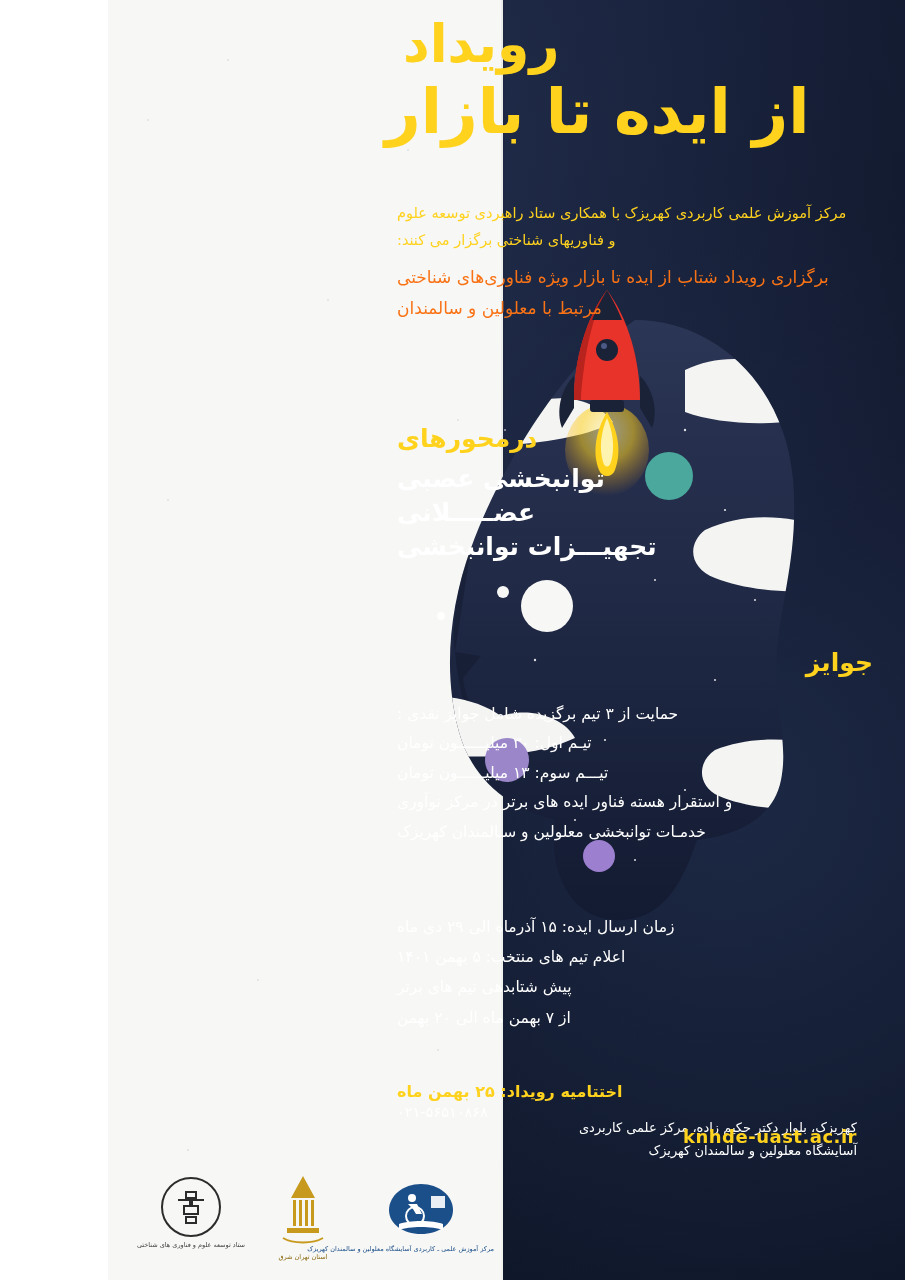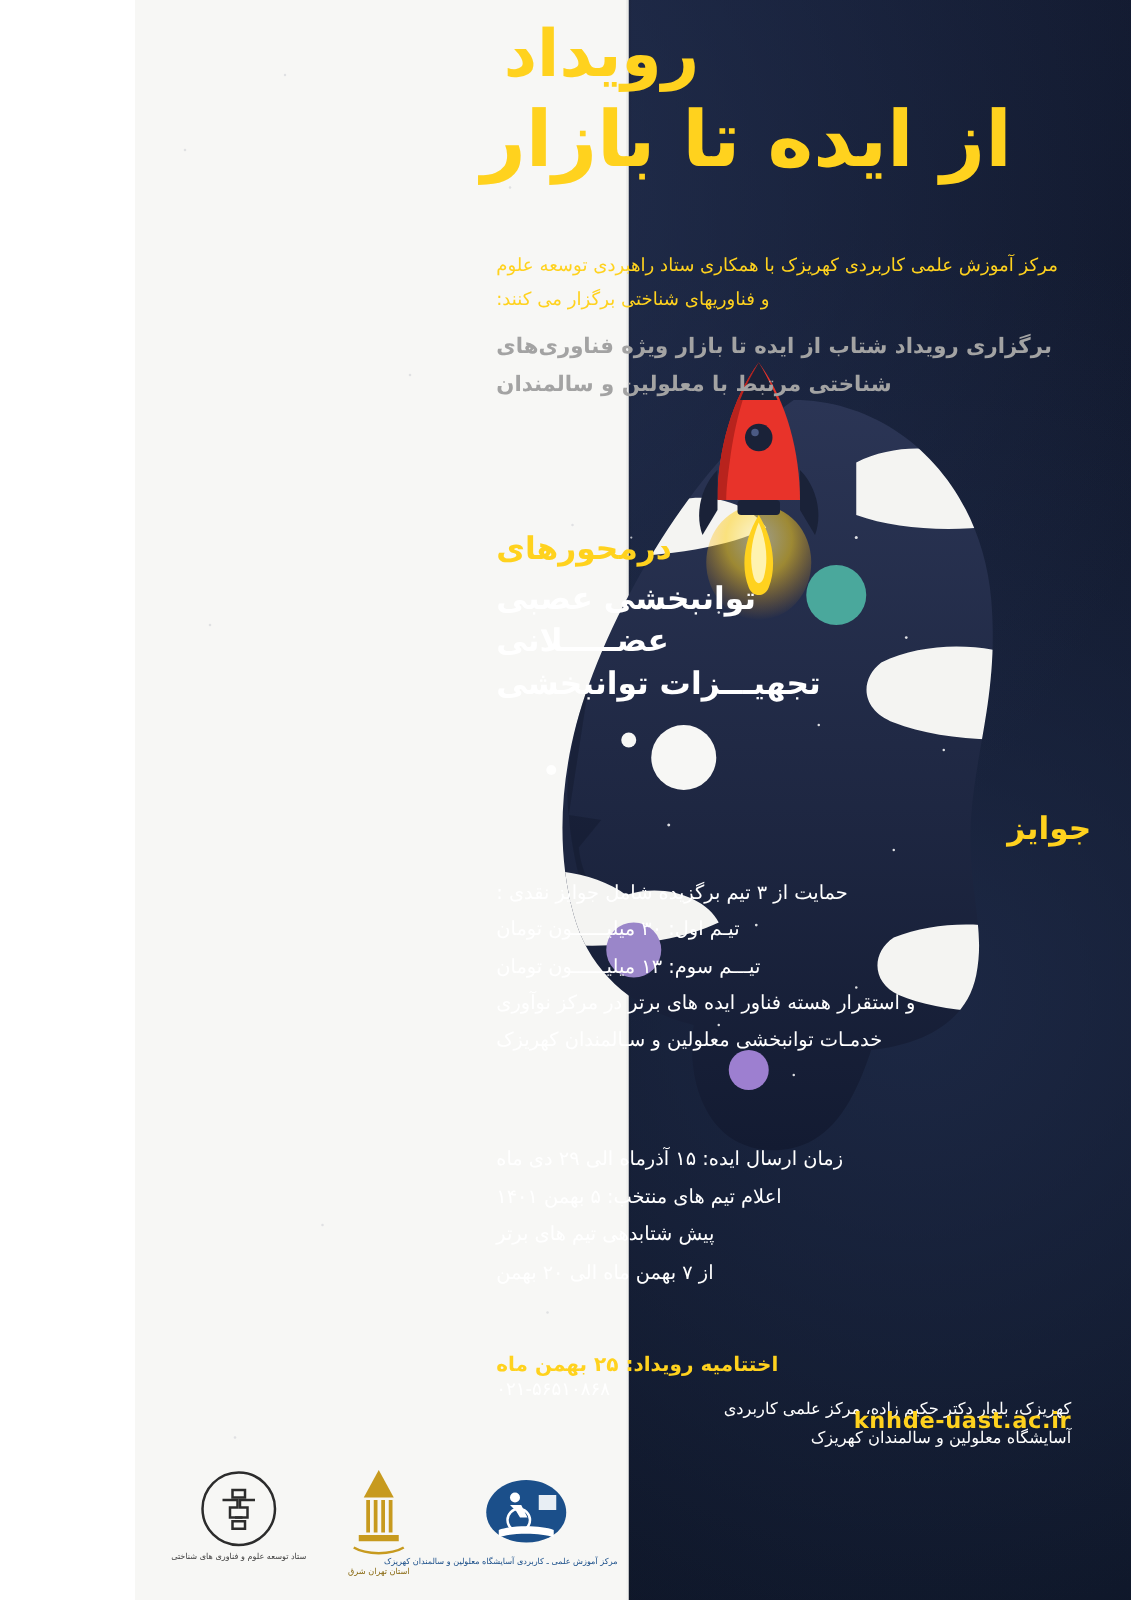--- a/index.html
+++ b/index.html
@@ -76,23 +76,23 @@
     color: #ffd21e;
     font-size: 14.5px;
     line-height: 1.85;
     text-align: left;
     direction: rtl;
   }
   .intro2 {
     position: absolute;
     top: 262px; right: 48px;
     width: 460px;
-    color: #a3a3a3;
+    color: #f97316;
     font-size: 17px;
-    font-weight: bold;
+    font-weight: normal;
     line-height: 1.8;
     text-align: left;
     direction: rtl;
   }
 
   
   .sec-title {
     position: absolute;
     color: #ffd21e;
     font-size: 25px;

